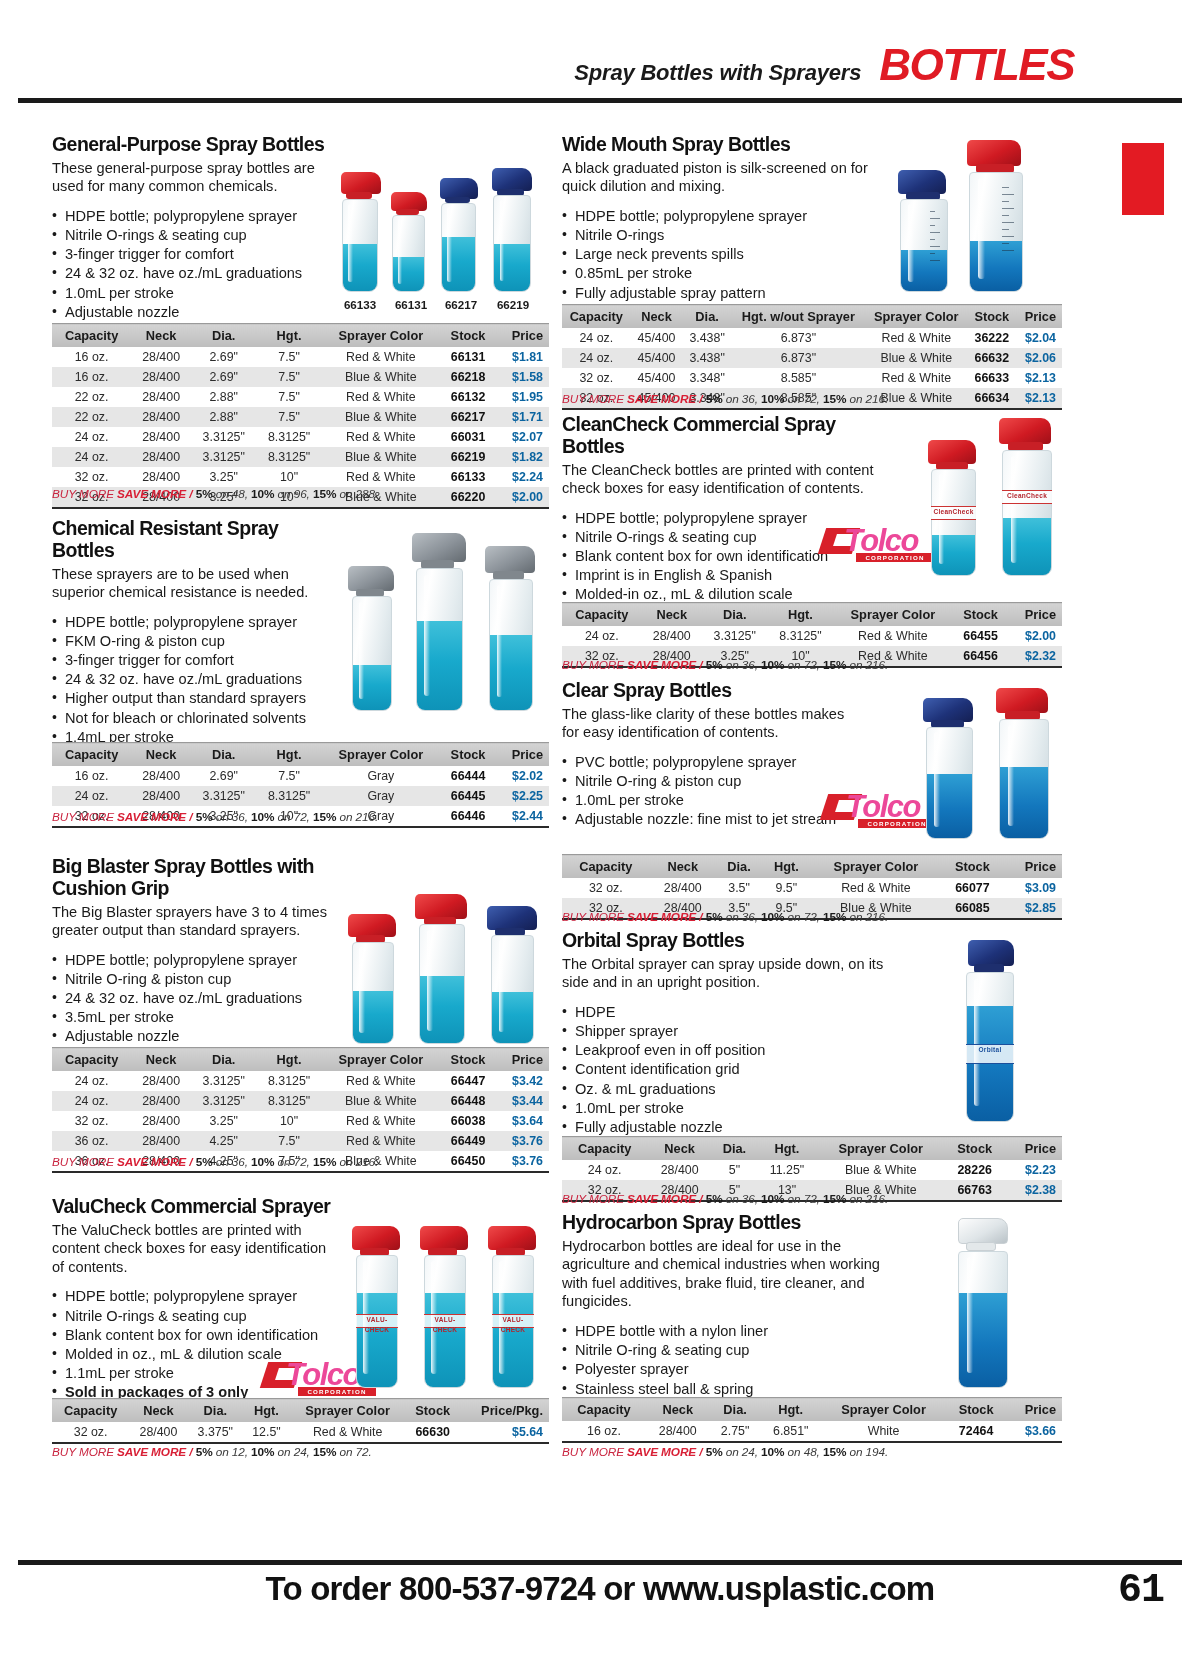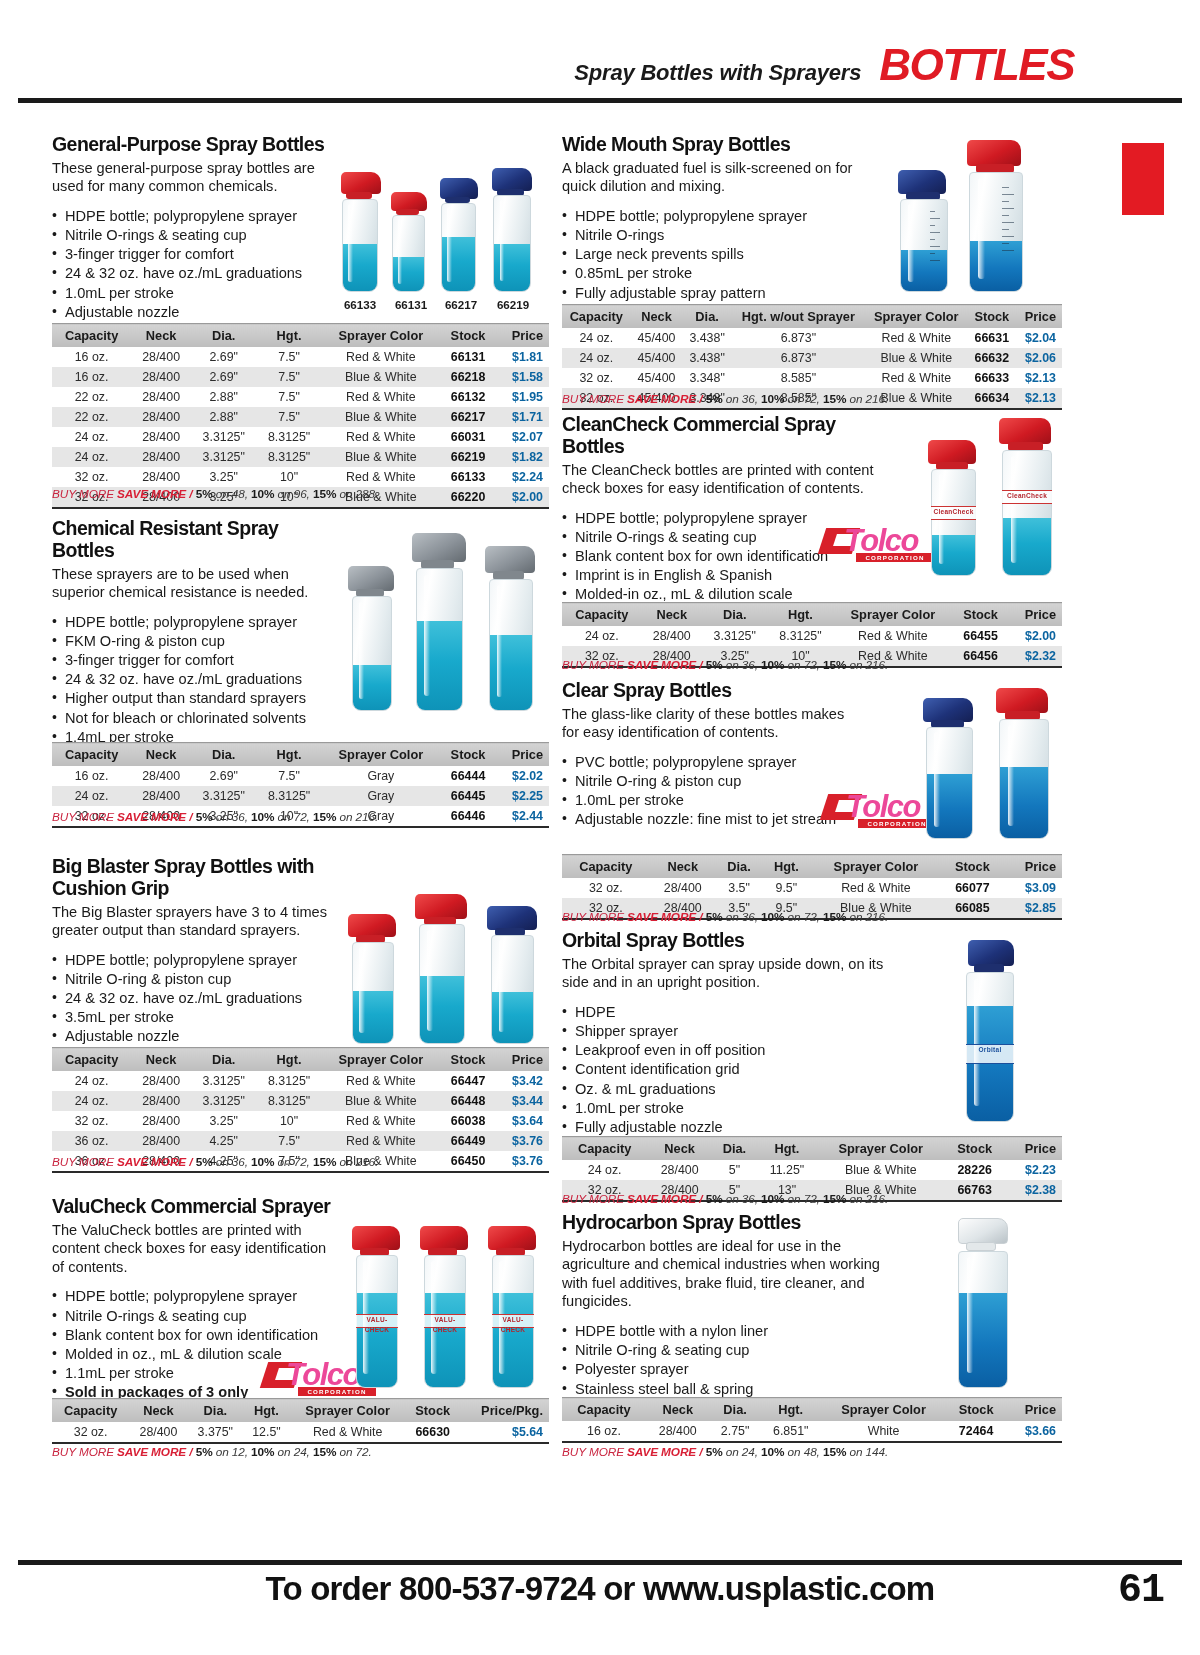--- a/index.html
+++ b/index.html
@@ -622,21 +622,21 @@
       <div class="buymore" style="position:absolute;top:245px;left:0;"><span class="bm1">BUY MORE </span><span class="bm2">SAVE MORE</span><span class="bm2"> / </span><span class="pct">5%</span><span class="on"> on 12, </span><span class="pct">10%</span><span class="on"> on 24, </span><span class="pct">15%</span><span class="on"> on 72.</span></div>
     </div>
 
   </div>
 
   <div class="col col-right">
 
     <div class="section" style="position:absolute;top:134px;left:0;width:500px;">
       <div style="width:320px;">
         <h2 class="sec-title">Wide Mouth Spray Bottles</h2>
-        <p class="sec-desc">A black graduated fuel is silk-screened on for quick dilution and mixing.</p>
+        <p class="sec-desc">A black graduated piston is silk-screened on for quick dilution and mixing.</p>
         <ul class="bullets">
           <li>HDPE bottle; polypropylene sprayer</li>
           <li>Nitrile O-rings</li>
           <li>Large neck prevents spills</li>
           <li>0.85mL per stroke</li>
           <li>Fully adjustable spray pattern</li>
         </ul>
       </div>
       <div class="photo" style="left:330px;top:6px;width:160px;height:152px;">
         <div class="bottle" style="left:0px;top:30px;width:64px;height:122px;">
@@ -692,21 +692,21 @@
             <th class="price-h">Price</th>
           </tr>
             </thead>
           <tbody>
               <tr>
                 <td>24 oz.</td>
                 <td>45/400</td>
                 <td>3.438"</td>
                 <td>6.873"</td>
                 <td>Red &amp; White</td>
-                <td class="stock">66631</td>
+                <td class="stock">36222</td>
                 <td class="price">$2.04</td>
               </tr>
               <tr>
                 <td>24 oz.</td>
                 <td>45/400</td>
                 <td>3.438"</td>
                 <td>6.873"</td>
                 <td>Blue &amp; White</td>
                 <td class="stock">66632</td>
                 <td class="price">$2.06</td>
@@ -998,21 +998,21 @@
                 <td>28/400</td>
                 <td>2.75"</td>
                 <td>6.851"</td>
                 <td>White</td>
                 <td class="stock">72464</td>
                 <td class="price">$3.66</td>
               </tr>
             </tbody>
         </table>
       </div>
-      <div class="buymore" style="position:absolute;top:229px;left:0;"><span class="bm1">BUY MORE </span><span class="bm2">SAVE MORE</span><span class="bm2"> / </span><span class="pct">5%</span><span class="on"> on 24, </span><span class="pct">10%</span><span class="on"> on 48, </span><span class="pct">15%</span><span class="on"> on 144.</span></div>
+      <div class="buymore" style="position:absolute;top:229px;left:0;"><span class="bm1">BUY MORE </span><span class="bm2">SAVE MORE</span><span class="bm2"> / </span><span class="pct">5%</span><span class="on"> on 24, </span><span class="pct">10%</span><span class="on"> on 48, </span><span class="pct">15%</span><span class="on"> on 194.</span></div>
     </div>
 
   </div>
 
   <div class="footer-rule"></div>
   <div class="footer-text">To order 800-537-9724 or www.usplastic.com</div>
   <div class="page-num">61</div>
 
 </div>
 

